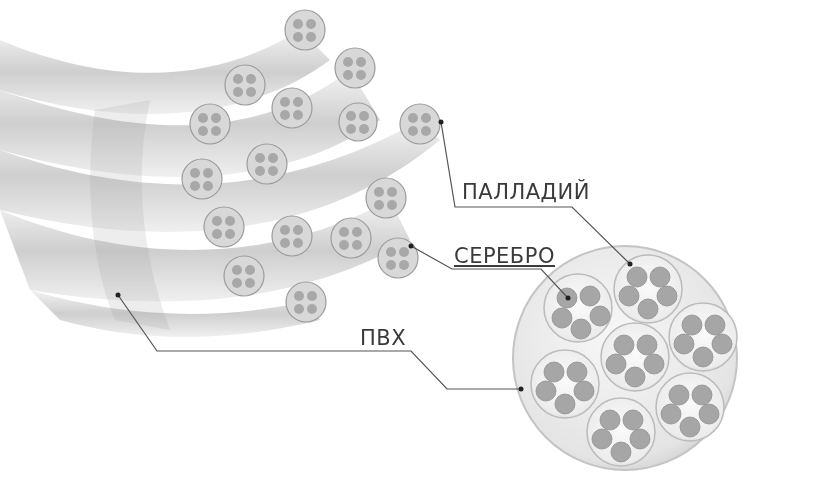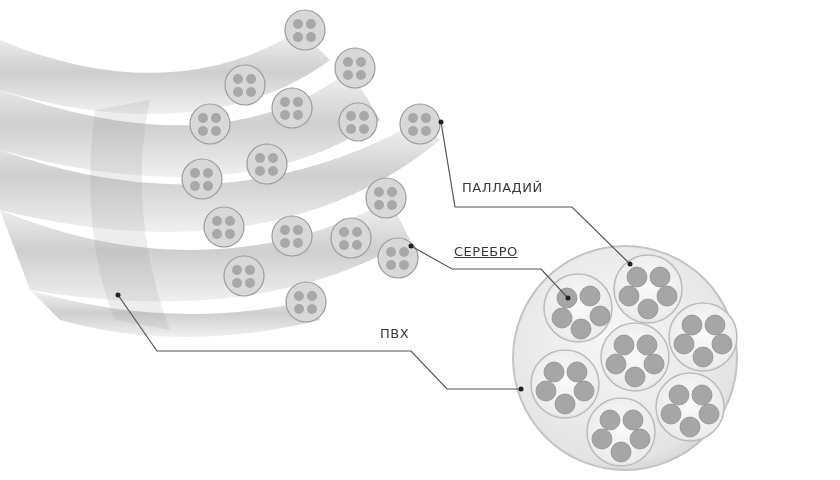--- a/index.html
+++ b/index.html
@@ -1,18 +1,18 @@
 <!DOCTYPE html>
 <html><head>
 <meta charset="utf-8">
 <style>
   html,body{margin:0;padding:0;background:#ffffff;}
   body{width:840px;height:480px;position:relative;overflow:hidden;font-family:"DejaVu Sans",sans-serif;}
   #stage{position:absolute;left:0;top:0;width:840px;height:480px;}
-  .label{position:absolute;font-size:13px;letter-spacing:0.5px;color:#3a3a3a;}
+  .label{position:absolute;font-size:21px;letter-spacing:0.5px;color:#3a3a3a;}
 </style>
 </head>
 <body>
 
 <div id="stage">
   <svg width="840" height="480" viewBox="0 0 840 480" xmlns="http://www.w3.org/2000/svg">
     <defs>
       <linearGradient id="fib" x1="0" y1="0" x2="0" y2="1">
         <stop offset="0" stop-color="#f2f2f2"></stop>
         <stop offset="0.5" stop-color="#c9c9c9"></stop>
@@ -198,14 +198,14 @@
         <circle cx="630" cy="264" r="2.5"></circle>
       <circle cx="411" cy="246" r="2.5"></circle>
         <circle cx="568" cy="298" r="2.5"></circle>
       <circle cx="118" cy="295" r="2.5"></circle>
         <circle cx="521" cy="389" r="2.5"></circle>
     </g>
   </svg>
 
   <div class="label" style="left:462px;top:180px;">ПАЛЛАДИЙ</div>
   <div class="label" style="left:454px;top:244px;text-decoration:underline;">СЕРЕБРО</div>
-  <div class="label" style="left:380px;top:326px;">ПВХ</div>
+  <div class="label" style="left:360px;top:326px;">ПВХ</div>
 </div>
 
 </body></html>

